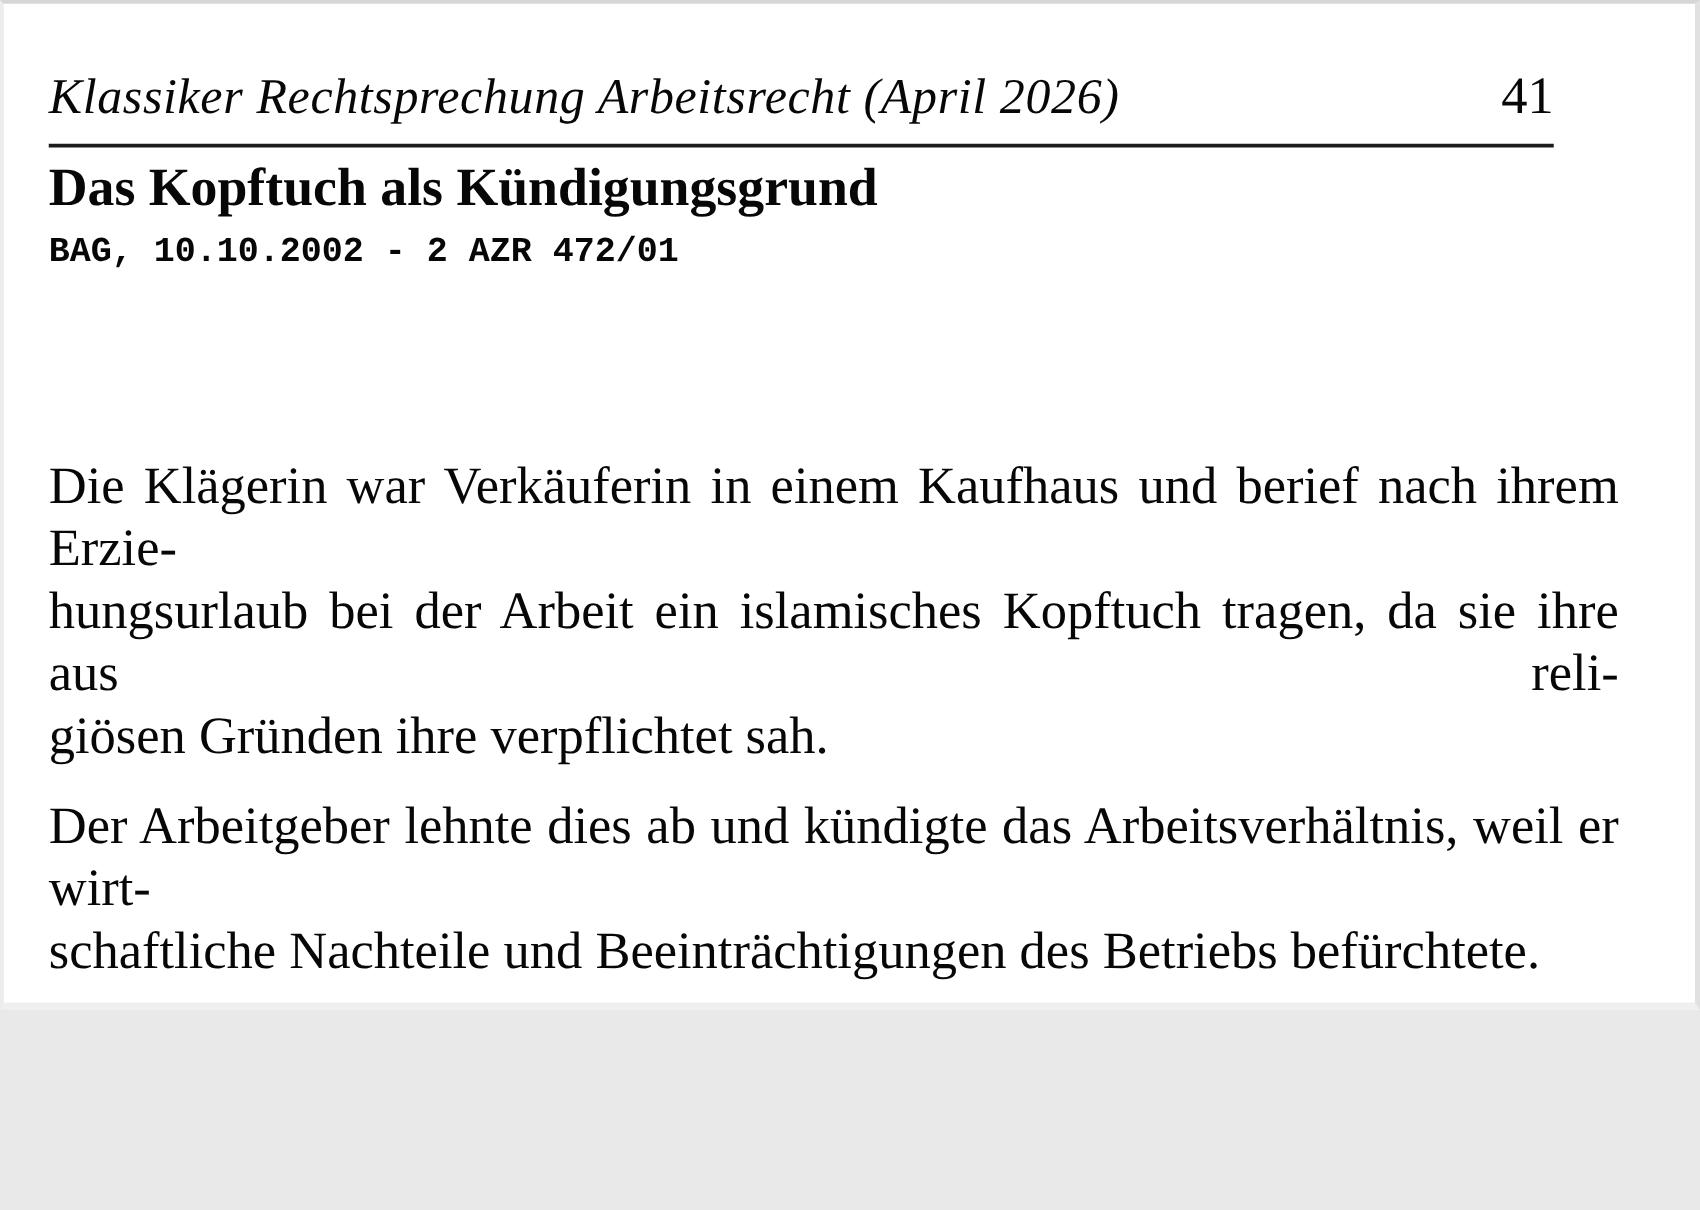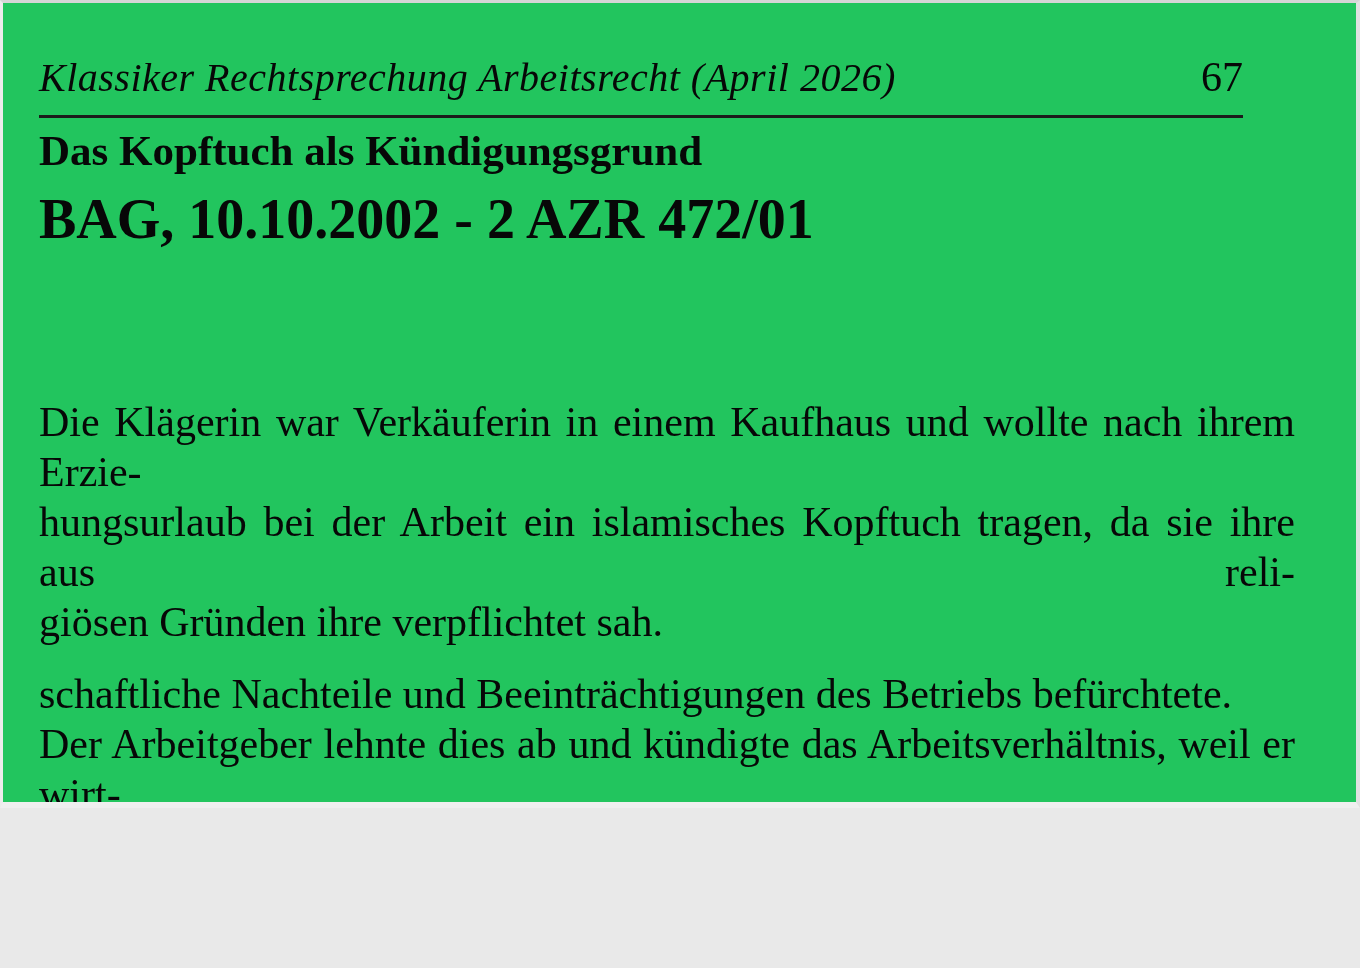--- a/index.html
+++ b/index.html
@@ -1,21 +1,21 @@
 <!DOCTYPE html>
 <html><head>
 <meta charset="utf-8">
 <style>
   html, body { margin: 0; padding: 0; background: #e9e9e9; }
   .page {
     position: relative;
     width: 1360px;
     height: 808px;
     box-sizing: border-box;
-    background: #22c55e;
+    background: #ffffff;
     border-top: 3px solid #d6d6d6;
     border-left: 3px solid #ececec;
     border-right: 4px solid #e1e1e1;
     border-bottom: 6px solid #efefef;
     font-family: "Liberation Serif", "DejaVu Serif", serif;
     color: #070707;
     overflow: hidden;
   }
   .header-row {
     display: flex;
@@ -35,58 +35,58 @@
     border-bottom: 3px solid #1c1c1c;
     margin: 14px 113px 0 36px;
   }
   .titles {
     width: 1256px;
     margin-left: 36px;
     text-align: left;
     font-weight: bold;
   }
   .case-title { font-size: 43px; margin-top: 8px; }
-  .case-cite  { font-size: 56px; margin-top: 12px; }
+  .case-cite  { font-size: 28px; margin-top: 12px; font-family: Liberation Mono, monospace; }
   .bodytext {
     margin: 146px 61px 0 36px;
     font-size: 42px;
     line-height: 50px;
   }
   .para { margin: 0 0 22px 0; padding: 0; }
   .ln { display: block; }
   .ln.just { text-align: justify; text-align-last: justify; }
 </style>
 </head>
 <body>
 
 <div class="page">
 
   <div class="header-row">
     <span class="journal">Klassiker Rechtsprechung Arbeitsrecht (April 2026)</span>
-    <span class="pagenum">67</span>
+    <span class="pagenum">41</span>
   </div>
 
   <div class="rule"></div>
 
   <div class="titles">
     <div class="case-title">Das Kopftuch als Kündigungsgrund</div>
     <div class="case-cite">BAG, 10.10.2002 - 2 AZR 472/01</div>
   </div>
 
   <div class="bodytext">
 
     <p class="para">
-      <span class="ln just">Die Klägerin war Verkäuferin in einem Kaufhaus und wollte nach ihrem Erzie-</span>
+      <span class="ln just">Die Klägerin war Verkäuferin in einem Kaufhaus und berief nach ihrem Erzie-</span>
       <span class="ln just">hungsurlaub bei der Arbeit ein islamisches Kopftuch tragen, da sie ihre aus reli-</span>
       <span class="ln">giösen Gründen ihre verpflichtet sah.</span>
     </p>
 
     <p class="para">
+      <span class="ln just">Der Arbeitgeber lehnte dies ab und kündigte das Arbeitsverhältnis, weil er wirt-</span>
       <span class="ln">schaftliche Nachteile und Beeinträchtigungen des Betriebs befürchtete.</span>
-      <span class="ln just">Der Arbeitgeber lehnte dies ab und kündigte das Arbeitsverhältnis, weil er wirt-</span>
     </p>
 
     <p class="para">
       <span class="ln">freiheit.</span>
     </p>
 
   </div>
 
 </div>
 

